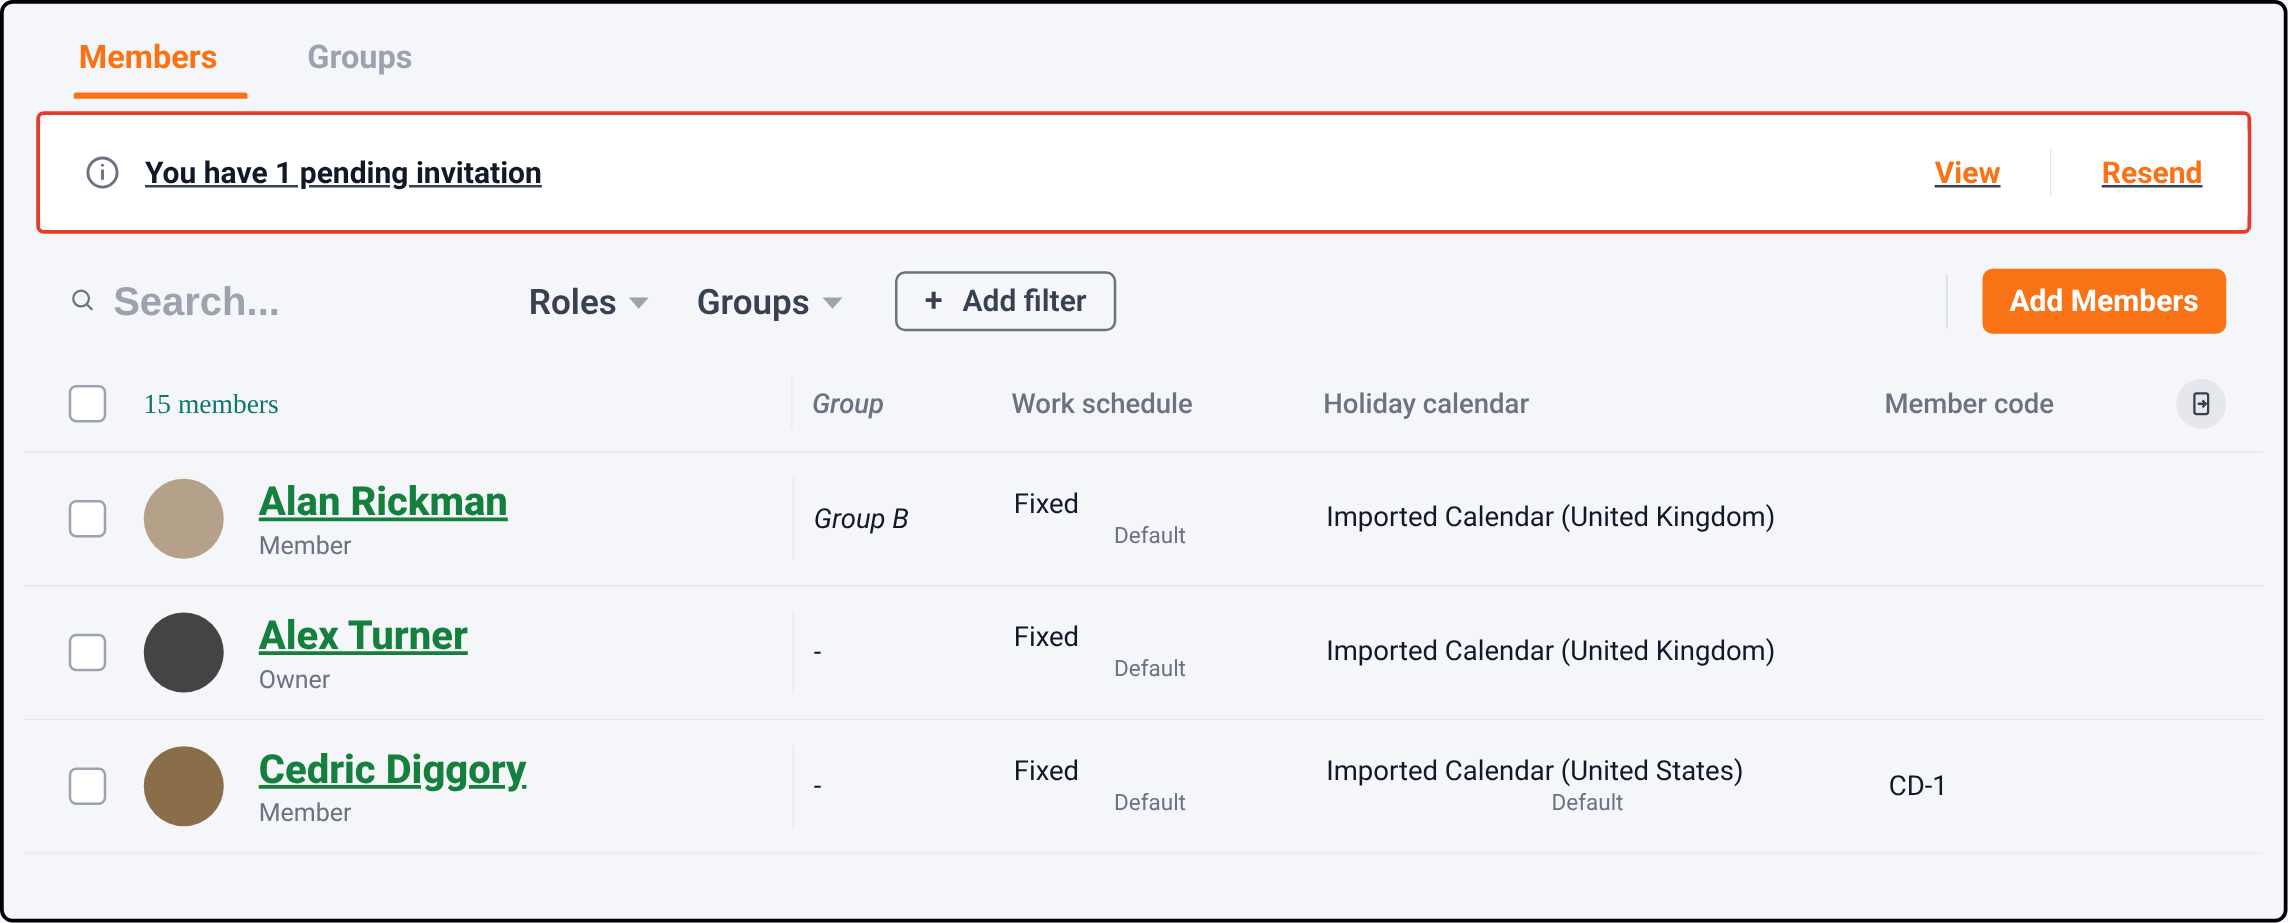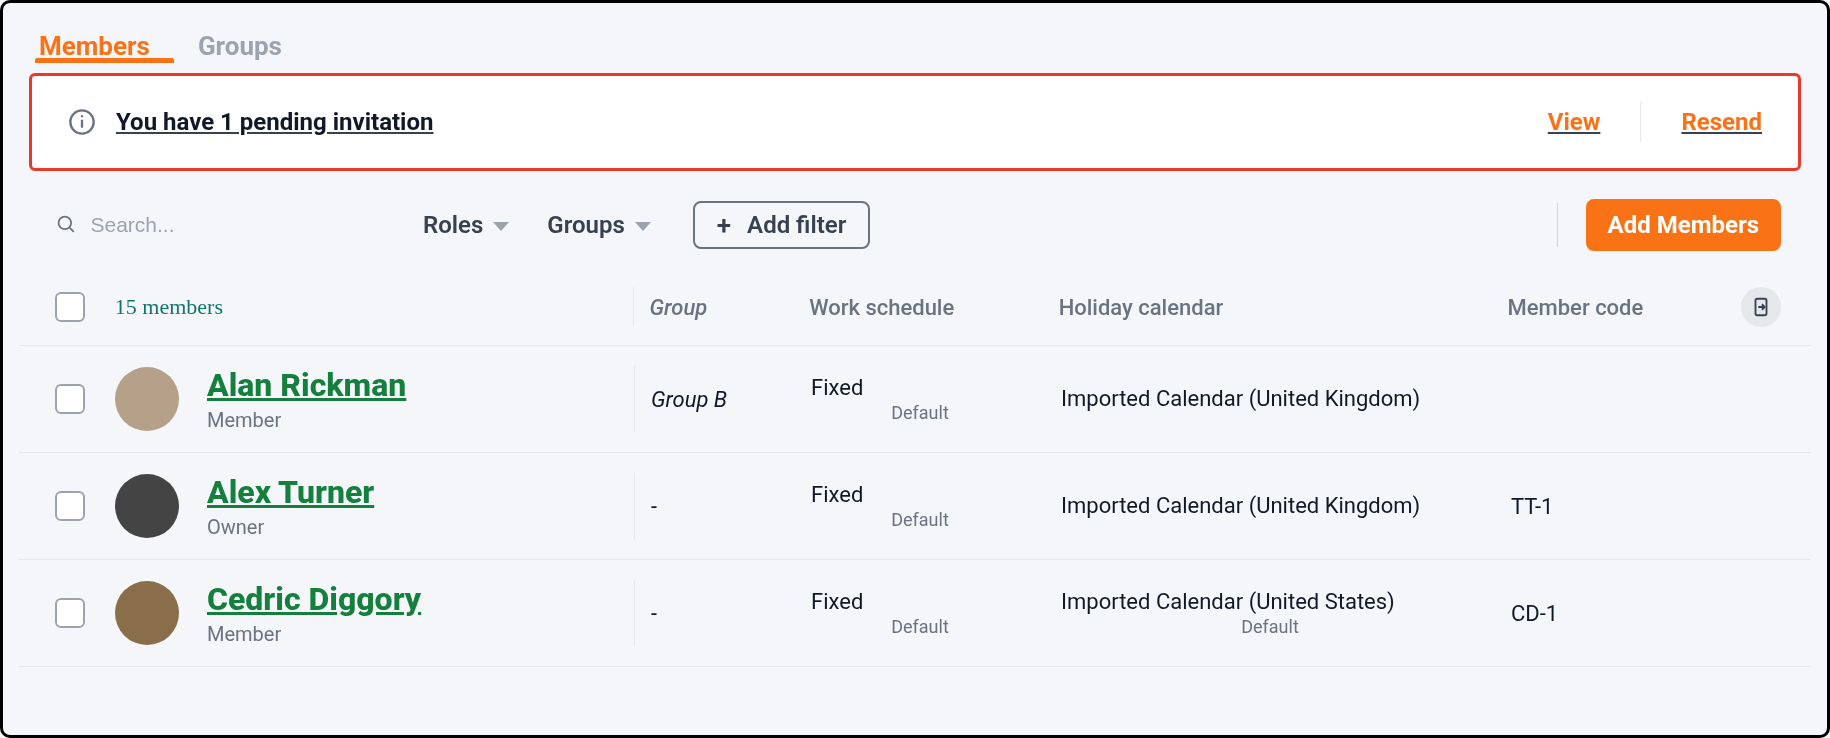--- a/index.html
+++ b/index.html
@@ -10,44 +10,44 @@
     width: 1830px;
     height: 738px;
     overflow: hidden;
     border: 3px solid #000;
     border-radius: 10px;
   }
   .frame { width: 100%; height: 100%; padding: 0 16px; }
 
   
   .tabs { display: flex; gap: 48px; padding: 28px 20px 0 20px; }
-  .tab { font-size: 26px; font-weight: 700; color: #9ca3af; padding-bottom: 2px; cursor: pointer; position: relative; }
+  .tab { font-size: 26px; font-weight: 700; color: #9ca3af; padding-bottom: 18px; cursor: pointer; position: relative; margin-left: 24px; }
   .tab.active { color: #f97316; }
   .tab.active::after {
     content: ""; position: absolute; left: -4px; right: -24px; bottom: 0;
     height: 5px; background: #f97316; border-radius: 2px 2px 0 0;
   }
 
   
   .alert-wrap { border: 3px solid #e73a2a; border-radius: 6px; margin: 10px 10px 18px 10px; text-decoration: underline; }
   .alert { background: #fff; border-radius: 14px; display: flex; align-items: center; padding: 26px 36px; }
   .info-icon { width: 28px; height: 28px; flex: 0 0 auto; margin-right: 20px; color: #6b7280; }
   .info-icon svg { width: 100%; height: 100%; }
   .alert-text { font-size: 24px; font-weight: 700; color: #111827; flex: 1; }
   .alert-actions { display: flex; align-items: center; gap: 40px; }
   .alert-link { color: #f97316; font-weight: 700; font-size: 24px; cursor: pointer; }
   .vdiv { width: 1px; height: 40px; background: #e5e7eb; }
 
   
   .toolbar { display: flex; align-items: center; padding: 10px 30px 18px 36px; gap: 18px; }
   .search { display: flex; align-items: center; gap: 14px; flex: 0 0 340px; }
   .search-icon { width: 24px; height: 24px; color: #6b7280; }
-  .search input { border: none; background: transparent; font-size: 21px; color: #6d28d9; outline: none; width: 100%; }
+  .search input { border: none; background: transparent; font-size: 32px; color: #6d28d9; outline: none; width: 100%; font-weight: bold; }
   .search input::placeholder { color: #9ca3af; }
-  .fdrop { display: flex; align-items: center; gap: 10px; font-size: 24px; font-weight: 600; color: #374151; cursor: pointer; padding: 0 10px; }
+  .fdrop { display: flex; align-items: center; gap: 10px; font-size: 28px; font-weight: 600; color: #374151; cursor: pointer; padding: 0 10px; }
   .chev { width: 0; height: 0; border-left: 8px solid transparent; border-right: 8px solid transparent; border-top: 9px solid #9ca3af; margin-top: 2px; }
   .add-filter-btn { display: flex; align-items: center; gap: 16px; border: 2px solid #6b7280; border-radius: 8px; padding: 8px 22px; font-size: 24px; font-weight: 600; color: #374151; cursor: pointer; margin-left: 14px; }
   .plus { font-size: 26px; line-height: 1; color: #374151; }
   .spacer { flex: 1; }
   .tvdiv { width: 1px; height: 44px; background: #d1d5db; margin-right: 10px; }
   .add-members-btn { background: #f97316; color: #fff; border-radius: 8px; padding: 12px 22px; font-size: 24px; font-weight: 700; cursor: pointer; }
 
   
   .table { width: calc(100% - 0px); }
   .thead, .trow { display: flex; align-items: center; border-bottom: 1px solid #e5e7eb; }
@@ -187,23 +187,20 @@
           <div class="cellmain">-</div>
         </div>
       <div class="col-work">
         <div class="cellmain">Fixed</div>
         <div class="cellsub">Default</div>
       </div>
       <div class="col-holiday">
         <div class="cellmain">Imported Calendar (United Kingdom)</div>
         <div class="cellsub"></div>
       </div>
-      <div class="col-code">
-          <div class="cellmain">TT-1</div>
-        </div>
       <div class="col-export"></div>
     </div>
 
     <div class="trow">
       <div class="col-check">
           <div class="check"></div>
         </div>
       <div class="col-member">
         <div class="avatar" style="background:#8a6e4a"></div>
         <div>

